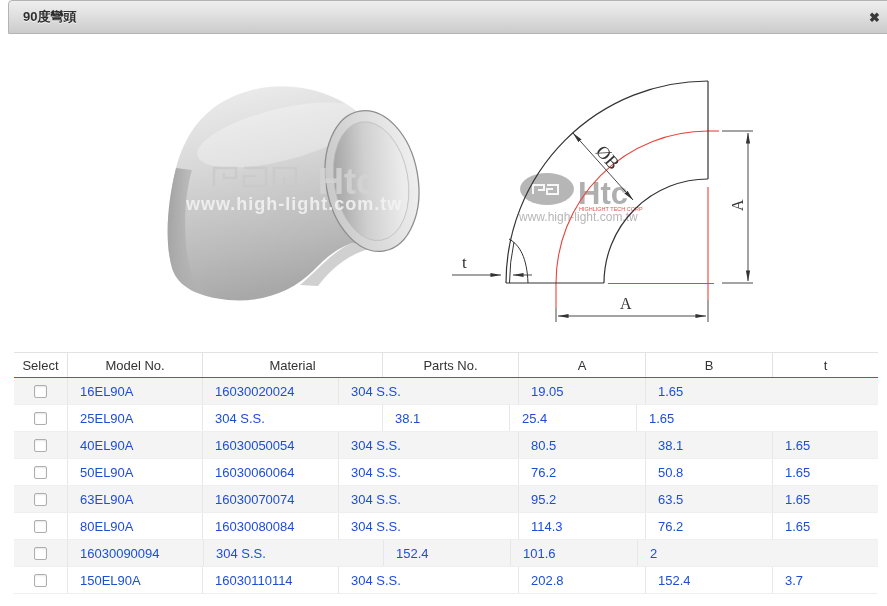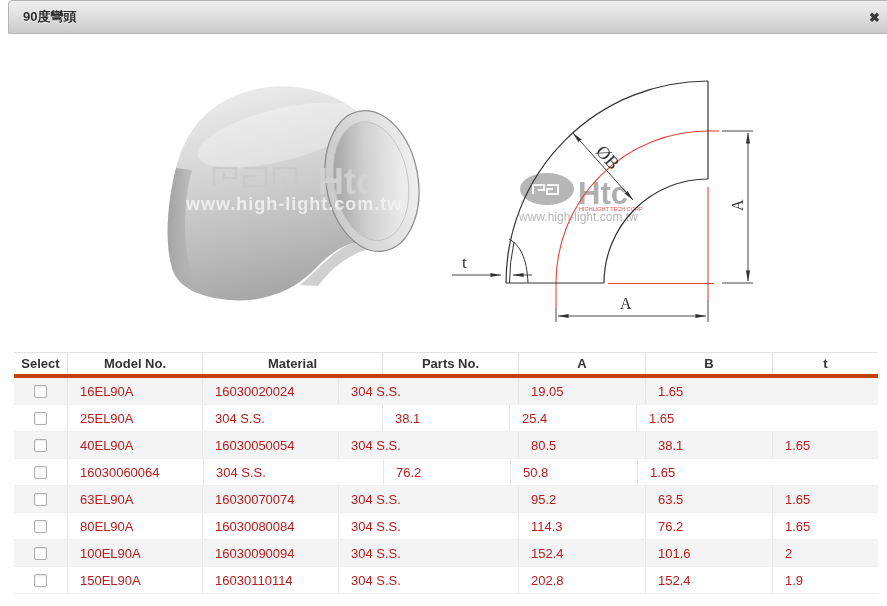--- a/index.html
+++ b/index.html
@@ -27,34 +27,33 @@
   }
 
   
   .photo-svg  { position:absolute; left:150px; top:60px; }
   .draw-svg   { position:absolute; left:440px; top:68px; }
 
   
   .spec-table { position:absolute; left:14px; top:352px; width:864px; font-size:13px; }
   .thead {
     display:flex; height:26px; background:#fff;
-    border-top:1px solid #e2e2e2; border-bottom:4px solid #c2410c;
+    border-top:1px solid #e2e2e2; border-bottom:1px solid #c2410c;
     color:#333;
-    font-weight:bold;
   }
   .thead .th {
     display:flex; align-items:center; justify-content:center;
     height:100%; border-left:1px solid #e2e2e2;
   }
   .thead .th:first-child { border-left:none; }
   .trow { display:flex; height:27px; background:#fff; border-bottom:1px solid #efefef; }
   .trow.shade { background:#f4f4f4; }
   .trow .td {
     display:flex; align-items:center; height:100%;
-    border-left:1px solid #e7e7e7; color:#b91c1c; padding-left:12px;
+    border-left:1px solid #e7e7e7; color:#1d4ed8; padding-left:12px;
     overflow:hidden; white-space:nowrap;
   }
   .trow .td:first-child { border-left:none; justify-content:center; padding-left:0; }
   .c-select   { width:53px;  }
   .c-model    { width:135px; }
   .c-parts    { width:136px; }
   .c-material { width:180px; }
   .c-a        { width:127px; }
   .c-b        { width:127px; }
   .c-t        { width:106px; }
@@ -230,20 +229,21 @@
     <div class="td c-material">304 S.S.</div>
     <div class="td c-a">80.5</div>
     <div class="td c-b">38.1</div>
     <div class="td c-t">1.65</div>
   </div>
 
   <div class="trow">
     <div class="td c-select">
       <span class="checkbox"></span>
     </div>
+    <div class="td c-model">50EL90A</div>
     <div class="td c-parts">16030060064</div>
     <div class="td c-material">304 S.S.</div>
     <div class="td c-a">76.2</div>
     <div class="td c-b">50.8</div>
     <div class="td c-t">1.65</div>
   </div>
 
   <div class="trow shade">
     <div class="td c-select">
       <span class="checkbox"></span>
@@ -265,33 +265,32 @@
     <div class="td c-material">304 S.S.</div>
     <div class="td c-a">114.3</div>
     <div class="td c-b">76.2</div>
     <div class="td c-t">1.65</div>
   </div>
 
   <div class="trow shade">
     <div class="td c-select">
       <span class="checkbox"></span>
     </div>
-    <div class="td c-model">100EL90A</div>
     <div class="td c-parts">16030090094</div>
     <div class="td c-material">304 S.S.</div>
     <div class="td c-a">152.4</div>
     <div class="td c-b">101.6</div>
     <div class="td c-t">2</div>
   </div>
 
   <div class="trow">
     <div class="td c-select">
       <span class="checkbox"></span>
     </div>
     <div class="td c-model">150EL90A</div>
     <div class="td c-parts">16030110114</div>
     <div class="td c-material">304 S.S.</div>
     <div class="td c-a">202.8</div>
     <div class="td c-b">152.4</div>
-    <div class="td c-t">1.9</div>
+    <div class="td c-t">3.7</div>
   </div>
 </div>
 </div>
 
 </body></html>

